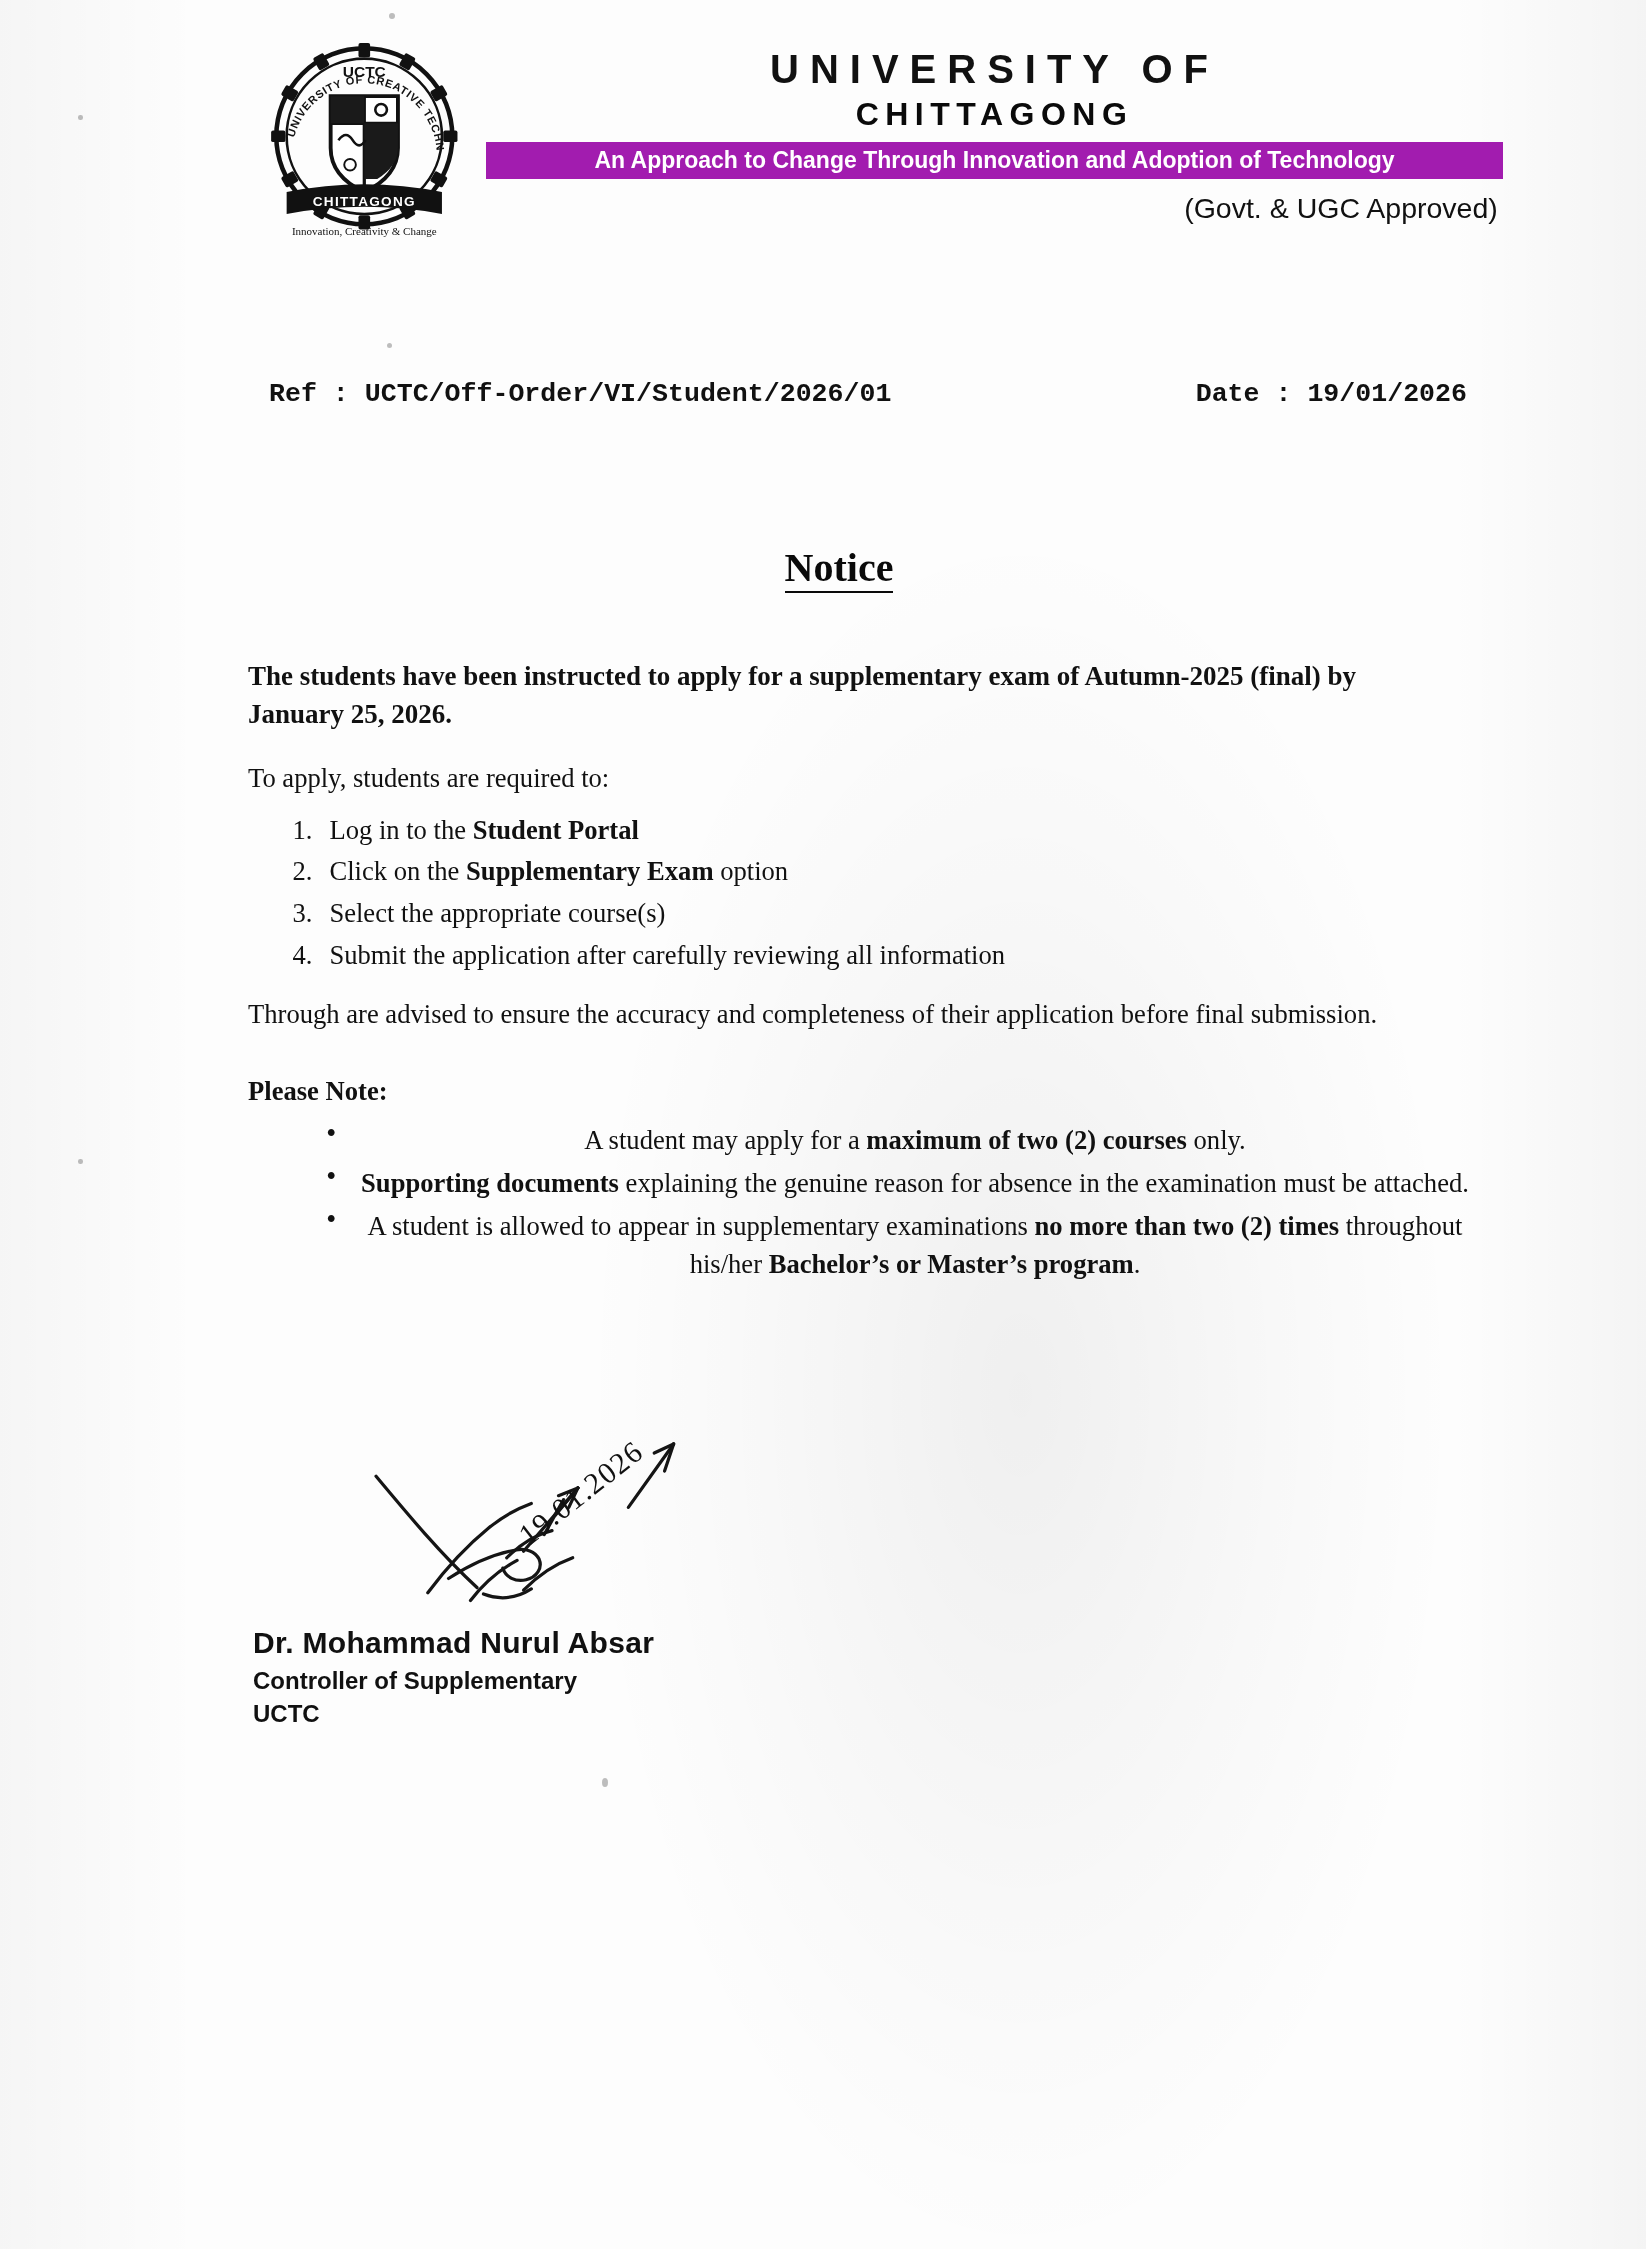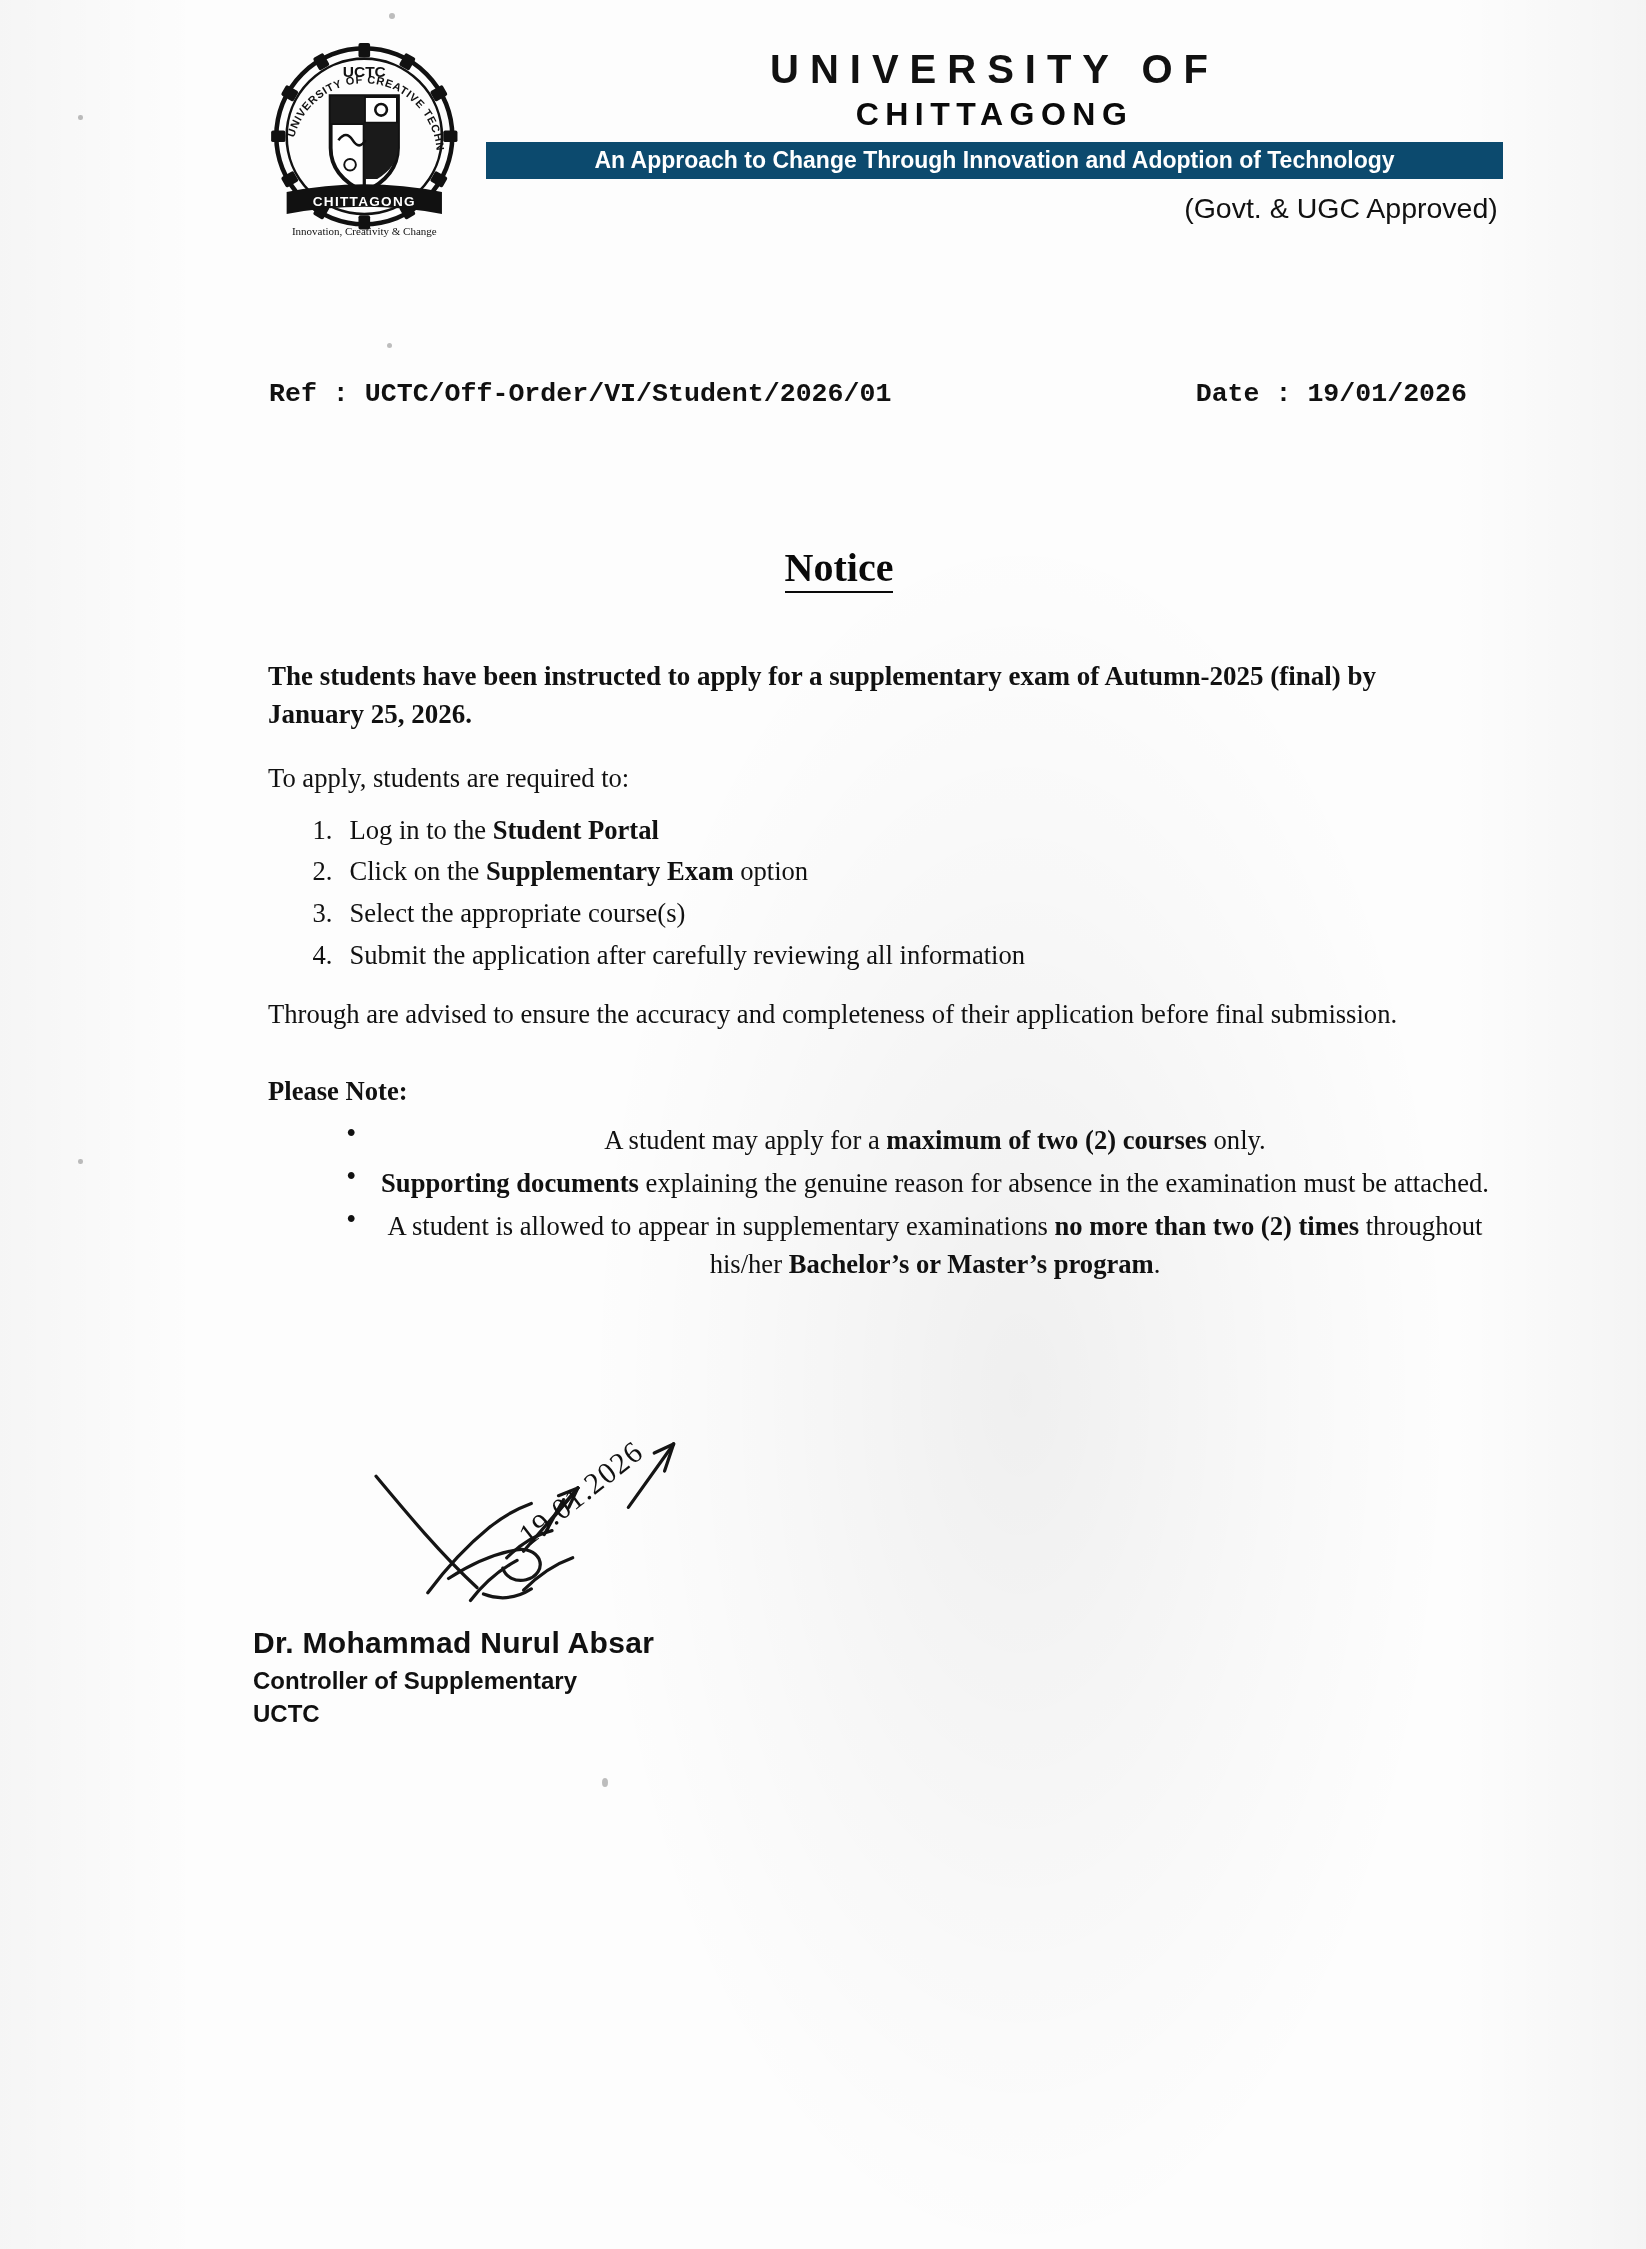--- a/index.html
+++ b/index.html
@@ -88,21 +88,21 @@
     font-weight: bold;
     font-size: 32px;
     letter-spacing: 6.5px;
     color: #0a0a0a;
     text-align: center;
     white-space: nowrap;
     margin-top: 6.5px;
   }
   .tagline {
     margin-top: 9px;
-    background: #0c4a6e;
+    background: #a21caf;
     color: #fff;
     font-family: "Liberation Sans", sans-serif;
     font-weight: bold;
     font-size: 23px;
     letter-spacing: 0px;
     text-align: center;
     padding: 4.5px 6.5px 5.8px;
     white-space: nowrap;
   }
   .approved {
@@ -145,21 +145,21 @@
   }
   .notice-title span {
     border-bottom: 2.6px solid #0a0a0a;
     padding-bottom: 1px;
     margin-left: 32px;
   }
 
   
   .body-block {
     position: absolute;
-    left: 268px;
+    left: 248px;
     top: 657px;
     width: 1243px;
     font-size: 26.6px;
     line-height: 1.42;
     color: #111;
   }
   .lead {
     font-weight: bold;
     font-size: 27px;
     margin: 0 0 26px 0;

